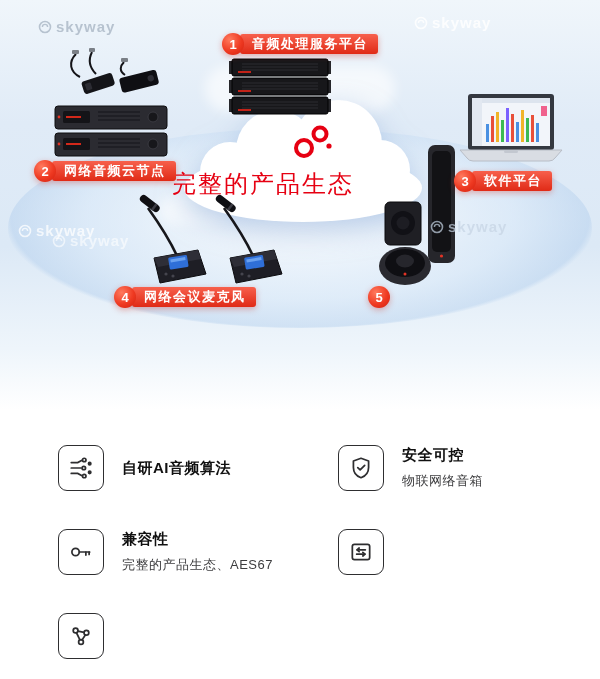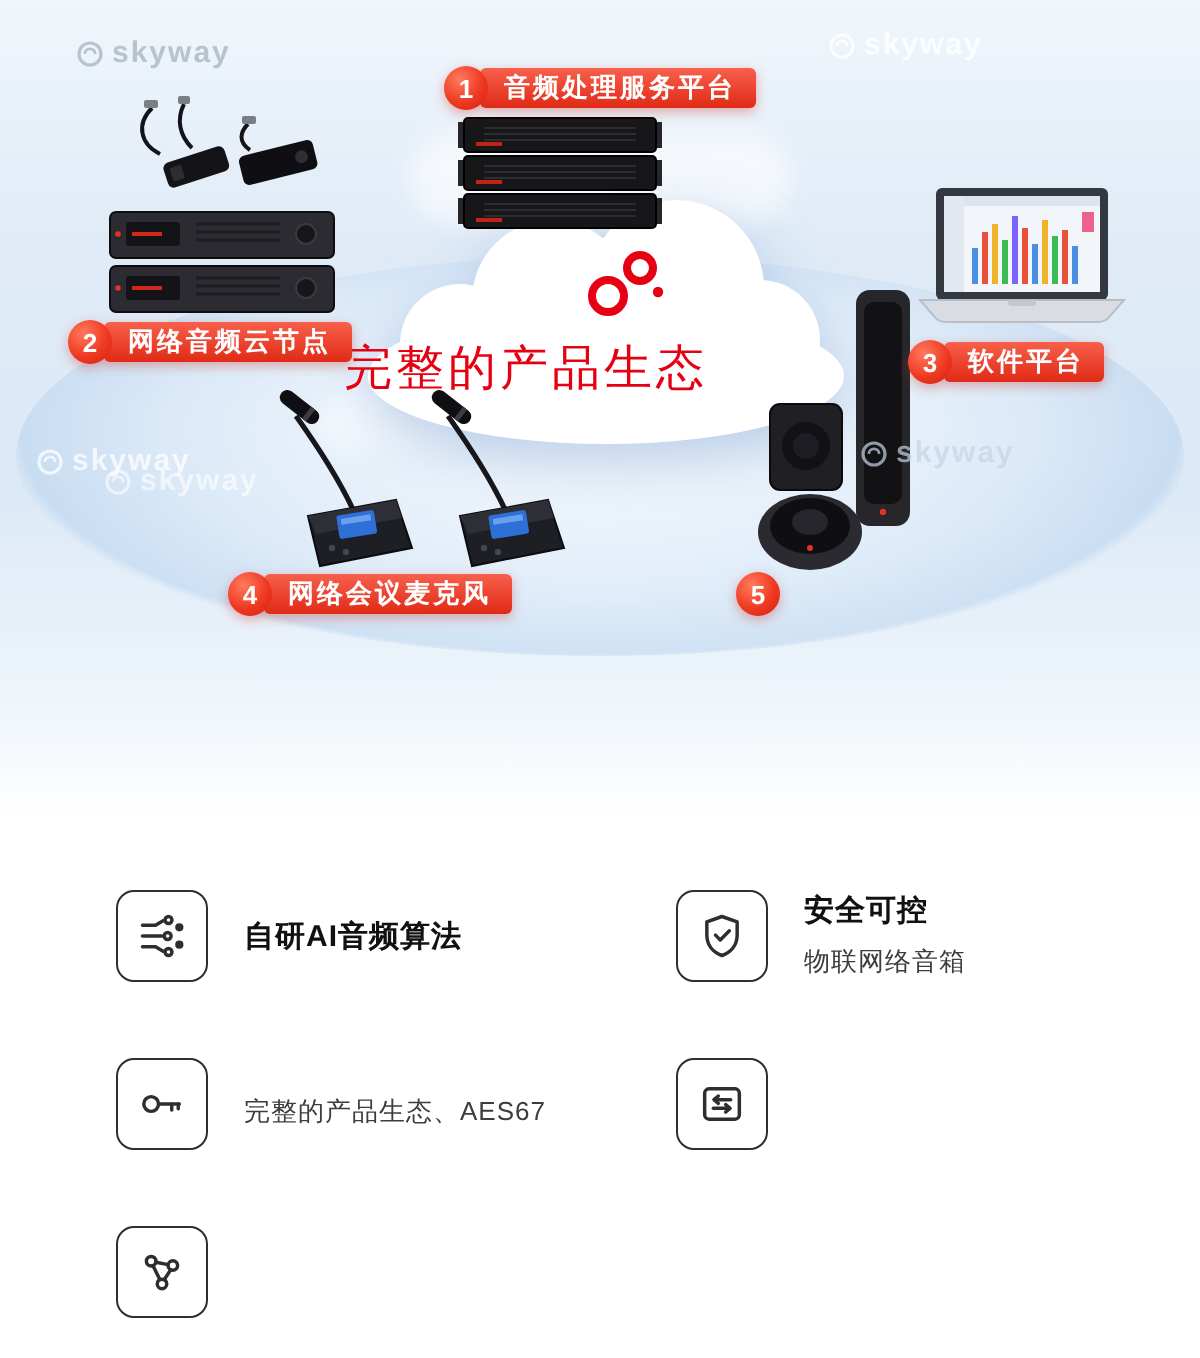--- a/index.html
+++ b/index.html
@@ -285,20 +285,21 @@
     <div class="feature">
       <div class="f-icon">
         <svg width="26" height="26" viewBox="0 0 24 24" fill="none" stroke="#2e2e30" stroke-width="1.6" stroke-linecap="round">
           <circle cx="7" cy="12" r="3.4"></circle>
           <path d="M10.4 12 H20"></path>
           <path d="M16.5 12 V14.8"></path>
             <path d="M19.5 12 V14.2"></path>
         </svg>
       </div>
       <div class="f-text">
+        <div class="f-title">兼容性</div>
         <div class="f-desc">完整的产品生态、AES67</div>
       </div>
     </div>
 
     <div class="feature">
       <div class="f-icon">
         <svg width="26" height="26" viewBox="0 0 24 24" fill="none" stroke="#2e2e30" stroke-width="1.6" stroke-linecap="round" stroke-linejoin="round">
           <rect x="4" y="5" width="16" height="14" rx="2"></rect>
           <path d="M8.5 10 H16"></path>
             <path d="M10.3 8.3 L8.3 10 L10.3 11.7"></path>

